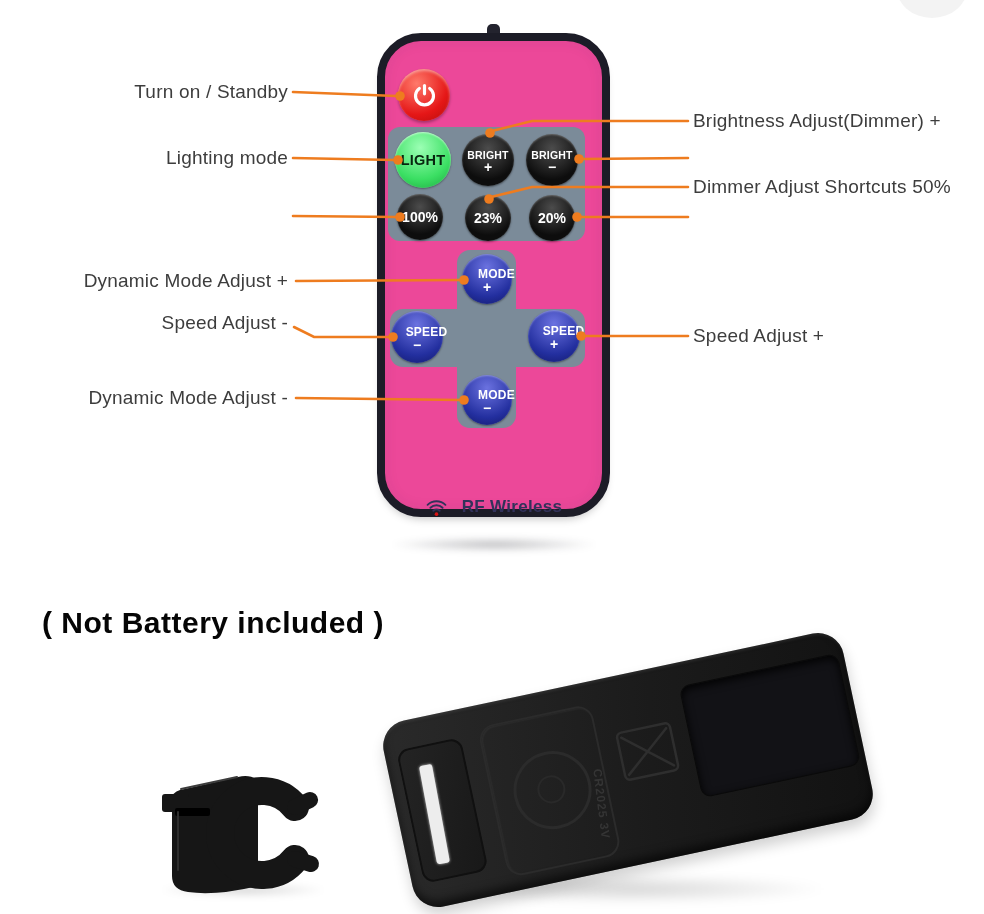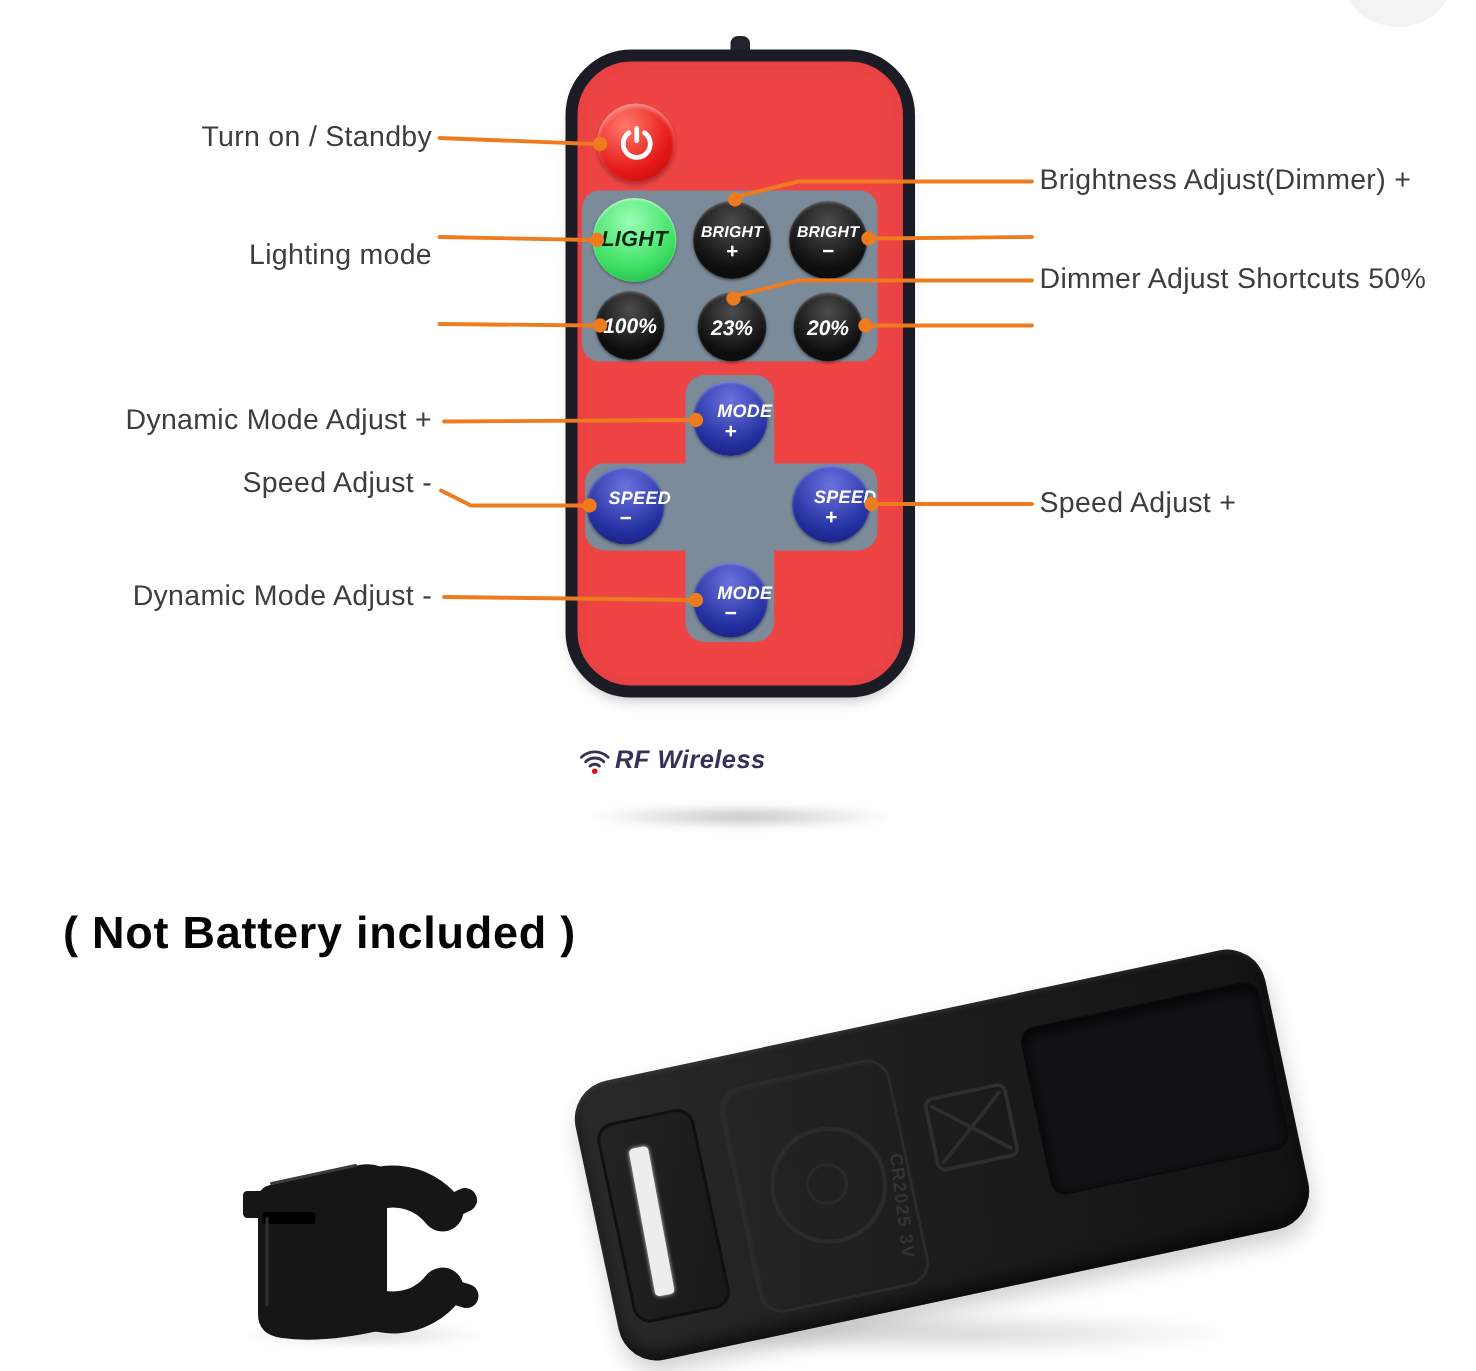--- a/index.html
+++ b/index.html
@@ -16,24 +16,24 @@
     color:var(--label-text,#3d3d3d);letter-spacing:.2px;}
   .label.l{right:696px;text-align:left;}
   .label.r{left:693px;text-align:left;}
 
   
   .lines{position:absolute;left:0;top:0;z-index:6;pointer-events:none;}
   .leader{fill:none;stroke:var(--accent,#ee7c1f);stroke-width:2.6px;stroke-linecap:round;}
   .leader-dot{fill:var(--accent,#ee7c1f);stroke:none;}
 
   
-  .remote{position:absolute;left:377px;top:33px;width:233px;height:432px;
+  .remote{position:absolute;left:377px;top:33px;width:233px;height:484px;
     box-sizing:border-box;border:8px solid var(--remote-border,#1c1c27);
-    border-radius:44px;background:#ef4444;z-index:3;
-    box-shadow:0 6px 10px -5px rgba(0,0,0,.28), inset 0 0 14px rgba(40,40,80,.08);font-style:italic;}
+    border-radius:44px;background:#ec4899;z-index:3;
+    box-shadow:0 6px 10px -5px rgba(0,0,0,.28), inset 0 0 14px rgba(40,40,80,.08);}
   .nub{position:absolute;left:487px;top:24px;width:13px;height:10px;z-index:2;
     background:#23232e;border-radius:5px 5px 0 0;}
   .remote-shadow{position:absolute;left:388px;top:537px;width:212px;height:15px;
     background:radial-gradient(ellipse at center,rgba(20,20,30,.28),rgba(0,0,0,0) 70%);
     filter:blur(3px);z-index:1;}
 
   .key{position:absolute;border-radius:50%;display:flex;flex-direction:column;
     align-items:center;justify-content:center;text-align:center;font-weight:bold;color:#fff;}
   .key.black{background:radial-gradient(circle at 50% 28%,#4c4c4c,var(--key-black,#0d0d0d) 68%);
     box-shadow:inset 0 1px 2px rgba(255,255,255,.28),0 1px 2px rgba(0,0,0,.45);}
@@ -54,21 +54,21 @@
 
   .panel{position:absolute;left:3px;top:86px;width:197px;height:114px;
     background:var(--panel-gray,#7b8b99);border-radius:12px;}
   .dpad{position:absolute;left:5px;top:209px;width:195px;height:178px;}
   .dpad .vbar{position:absolute;left:67px;top:0;width:59px;height:178px;
     background:var(--panel-gray,#7b8b99);border-radius:13px;}
   .dpad .hbar{position:absolute;left:0;top:59px;width:195px;height:58px;
     background:var(--panel-gray,#7b8b99);border-radius:13px;}
 
   .brand{position:absolute;left:0;top:456px;width:217px;display:flex;
-    align-items:center;justify-content:flex-start;gap:2px;}
+    align-items:center;justify-content:center;gap:14px;}
   .brand-text{font-size:17px;font-weight:bold;color:var(--brand-navy,#32325a);letter-spacing:.3px;}
   .wifi-arc{fill:none;stroke:var(--brand-navy,#32325a);stroke-width:2;stroke-linecap:round;}
   .wifi-dot{fill:var(--wifi-dot-red,#d91414);}
 
   
   .caption{position:absolute;left:42px;top:606px;font-size:30px;font-weight:700;
     letter-spacing:.5px;color:var(--caption-black,#050505);}
   .clip-shadow{position:absolute;left:158px;top:882px;width:170px;height:16px;
     background:radial-gradient(ellipse at center,rgba(0,0,0,.16),rgba(0,0,0,0) 70%);filter:blur(3px);}
   .back-shadow{position:absolute;left:430px;top:874px;width:400px;height:30px;
@@ -96,21 +96,21 @@
     background:#121216;border:1px solid #0a0a0a;box-shadow:inset 0 3px 9px rgba(0,0,0,.9);}
 </style>
 </head>
 <body>
 
 <div class="stage">
 
   <div class="corner-circle"></div>
 
   <div class="label l" style="top:81px">Turn on / Standby</div>
-  <div class="label l" style="top:160px">Lighting mode</div>
+  <div class="label l" style="top:147px">Lighting mode</div>
   <div class="label l" style="top:270px">Dynamic Mode Adjust +</div>
   <div class="label l" style="top:312px">Speed Adjust -</div>
   <div class="label l" style="top:387px">Dynamic Mode Adjust -</div>
 
   <div class="label r" style="top:110px">Brightness Adjust(Dimmer) +</div>
   <div class="label r" style="top:176px">Dimmer Adjust Shortcuts 50%</div>
   <div class="label r" style="top:325px">Speed Adjust +</div>
 
   <div class="nub"></div>
   <div class="remote-shadow"></div>

